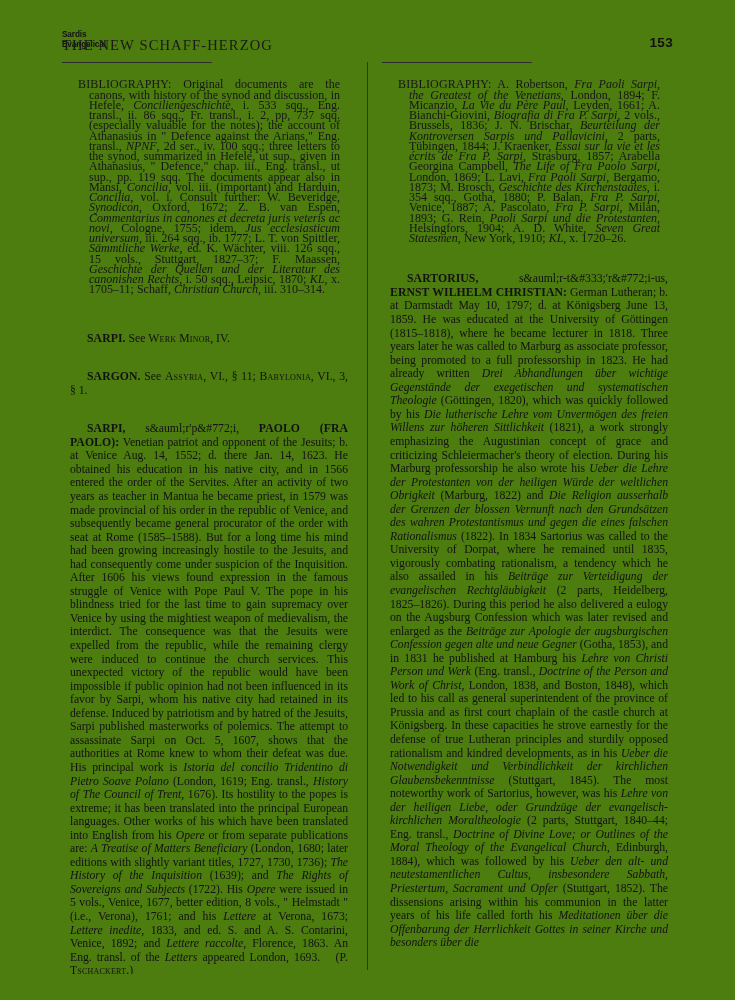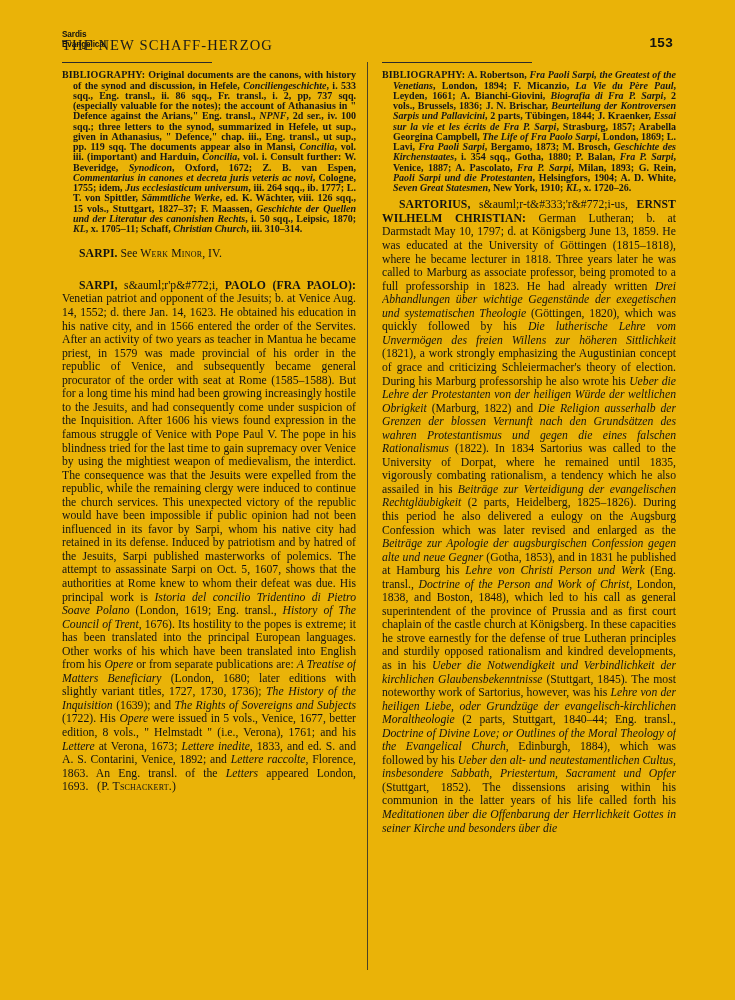--- a/index.html
+++ b/index.html
@@ -14,21 +14,21 @@
     color: #141414;
     position: relative;
     overflow: hidden;
   }
 
   .page {
     position: absolute;
     left: 0; top: 0;
     width: 735px;
     height: 1000px;
-    background: #eab308;
+    background: #4d7c0f;
   }
 
   
   .runhead {
     position: absolute;
     left: 62px;
     top: 30px;
     width: 611px;
     height: 28px;
   }
@@ -83,51 +83,50 @@
     top: 62px;
     width: 294px;
     height: 912px;
     overflow: hidden;
   }
   .col-left  { left: 62px; }
   .col-right { left: 382px; }
 
   
   .bib {
-    font-size: 10px;
+    font-size: 12px;
     line-height: 10.25px;
     text-align: justify;
     text-justify: inter-word;
     padding-left: 11px;
     text-indent: -11px;
-    margin: 0;
+    margin: 16px;
     color: #161616;
     hyphens: none;
-    font-weight: bold;
   }
   .bib .lbl {
     font-variant: small-caps;
     letter-spacing: .15px;
   }
   .bib i { font-style: italic; }
 
   .hr-top {
     width: 150px;
     height: 1.4px;
     background: #2b2b2b;
     margin: 0 0 7px 0;
   }
 
   
   .art {
     font-size: 11.7px;
     line-height: 13.55px;
     text-align: justify;
     text-justify: inter-word;
-    margin: 0;
+    margin: 8px;
     text-indent: 17px;
     color: #121212;
     hyphens: none;
   }
   .art i { font-style: italic; }
   .hw {
     font-weight: bold;
     letter-spacing: .1px;
   }
   .sc {
@@ -161,20 +160,21 @@
     <div class="hr-top"></div>
 
     <p class="bib"><span class="lbl">BIBLIOGRAPHY:</span><span> Original documents are the canons, with history of the synod and discussion, in Hefele, <i>Conciliengeschichte</i>, i. 533 sqq., Eng. transl., ii. 86 sqq., Fr. transl., i. 2, pp, 737 sqq. (especially valuable for the notes); the account of Athanasius in " Defence against the Arians," Eng. transl., <i>NPNF</i>, 2d ser., iv. 100 sqq.; three letters to the synod, summarized in Hefele, ut sup., given in Athanasius, " Defence," chap. iii., Eng. transl., ut sup., pp. 119 sqq. The documents appear also in Mansi, <i>Concilia</i>, vol. iii. (important) and Harduin, <i>Concilia</i>, vol. i. Consult further: W. Beveridge, <i>Synodicon</i>, Oxford, 1672; Z. B. van Espen, <i>Commentarius in canones et decreta juris veteris ac novi</i>, Cologne, 1755; idem, <i>Jus ecclesiasticum universum</i>, iii. 264 sqq., ib. 1777; L. T. von Spittler, <i>Sämmtliche Werke</i>, ed. K. Wächter, viii. 126 sqq., 15 vols., Stuttgart, 1827–37; F. Maassen, <i>Geschichte der Quellen und der Literatur des canonishen Rechts</i>, i. 50 sqq., Leipsic, 1870; <i>KL</i>, x. 1705–11; Schaff, <i>Christian Church</i>, iii. 310–314.</span></p>
 
     <div class="gap-md"></div>
 
     <p class="art"><span class="hw">SARPI.</span><span> See <span class="sc">Werk Minor</span>, IV.</span></p>
 
     <div class="gap-sm"></div>
 
+    <p class="art"><span class="hw">SARGON.</span><span> See <span class="sc">Assyria</span>, VI., § 11; <span class="sc">Babylonia</span>, VI., 3, § 1.</span></p>
 
     <div class="gap-sm"></div>
 
     <p class="art"><span class="hw">SARPI,</span><span class="pron"> s&amp;auml;r'p&amp;#772;i,</span><span class="hw"> PAOLO (FRA PAOLO):</span><span> Venetian patriot and opponent of the Jesuits; b. at Venice Aug. 14, 1552; d. there Jan. 14, 1623. He obtained his education in his native city, and in 1566 entered the order of the Servites. After an activity of two years as teacher in Mantua he became priest, in 1579 was made provincial of his order in the republic of Venice, and subsequently became general procurator of the order with seat at Rome (1585–1588). But for a long time his mind had been growing increasingly hostile to the Jesuits, and had consequently come under suspicion of the Inquisition. After 1606 his views found expression in the famous struggle of Venice with Pope Paul V. The pope in his blindness tried for the last time to gain supremacy over Venice by using the mightiest weapon of medievalism, the interdict. The consequence was that the Jesuits were expelled from the republic, while the remaining clergy were induced to continue the church services. This unexpected victory of the republic would have been impossible if public opinion had not been influenced in its favor by Sarpi, whom his native city had retained in its defense. Induced by patriotism and by hatred of the Jesuits, Sarpi published masterworks of polemics. The attempt to assassinate Sarpi on Oct. 5, 1607, shows that the authorities at Rome knew to whom their defeat was due. His principal work is <i>Istoria del concilio Tridentino di Pietro Soave Polano</i> (London, 1619; Eng. transl., <i>History of The Council of Trent</i>, 1676). Its hostility to the popes is extreme; it has been translated into the principal European languages. Other works of his which have been translated into English from his <i>Opere</i> or from separate publications are: <i>A Treatise of Matters Beneficiary</i> (London, 1680; later editions with slightly variant titles, 1727, 1730, 1736); <i>The History of the Inquisition</i> (1639); and <i>The Rights of Sovereigns and Subjects</i> (1722). His <i>Opere</i> were issued in 5 vols., Venice, 1677, better edition, 8 vols., " Helmstadt " (i.e., Verona), 1761; and his <i>Lettere</i> at Verona, 1673; <i>Lettere inedite</i>, 1833, and ed. S. and A. S. Contarini, Venice, 1892; and <i>Lettere raccolte</i>, Florence, 1863. An Eng. transl. of the <i>Letters</i> appeared London, 1693.</span>&nbsp;&nbsp;&nbsp;<span class="sig">(P. Tschackert.)</span></p>
 
   </div>
 
   <div class="col col-right">
 
     <div class="hr-top"></div>

